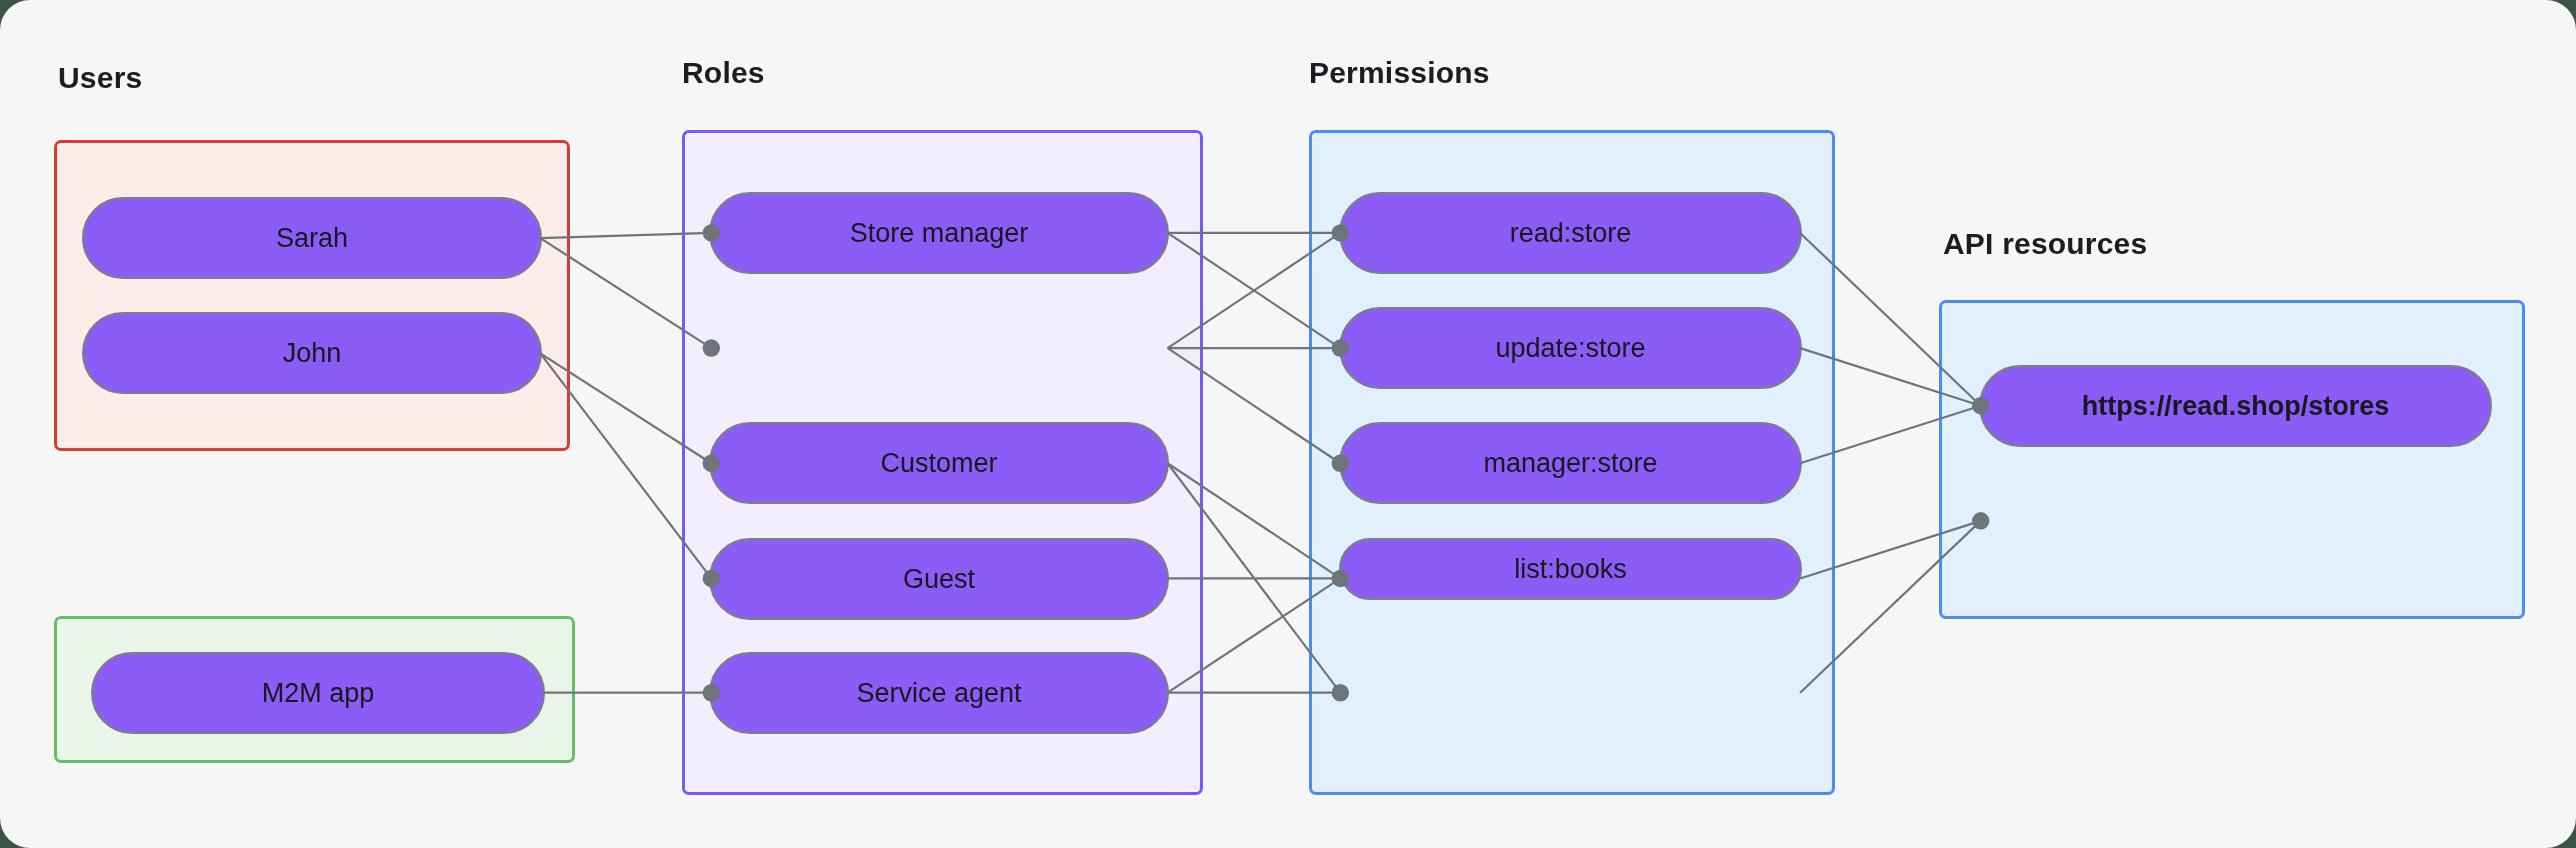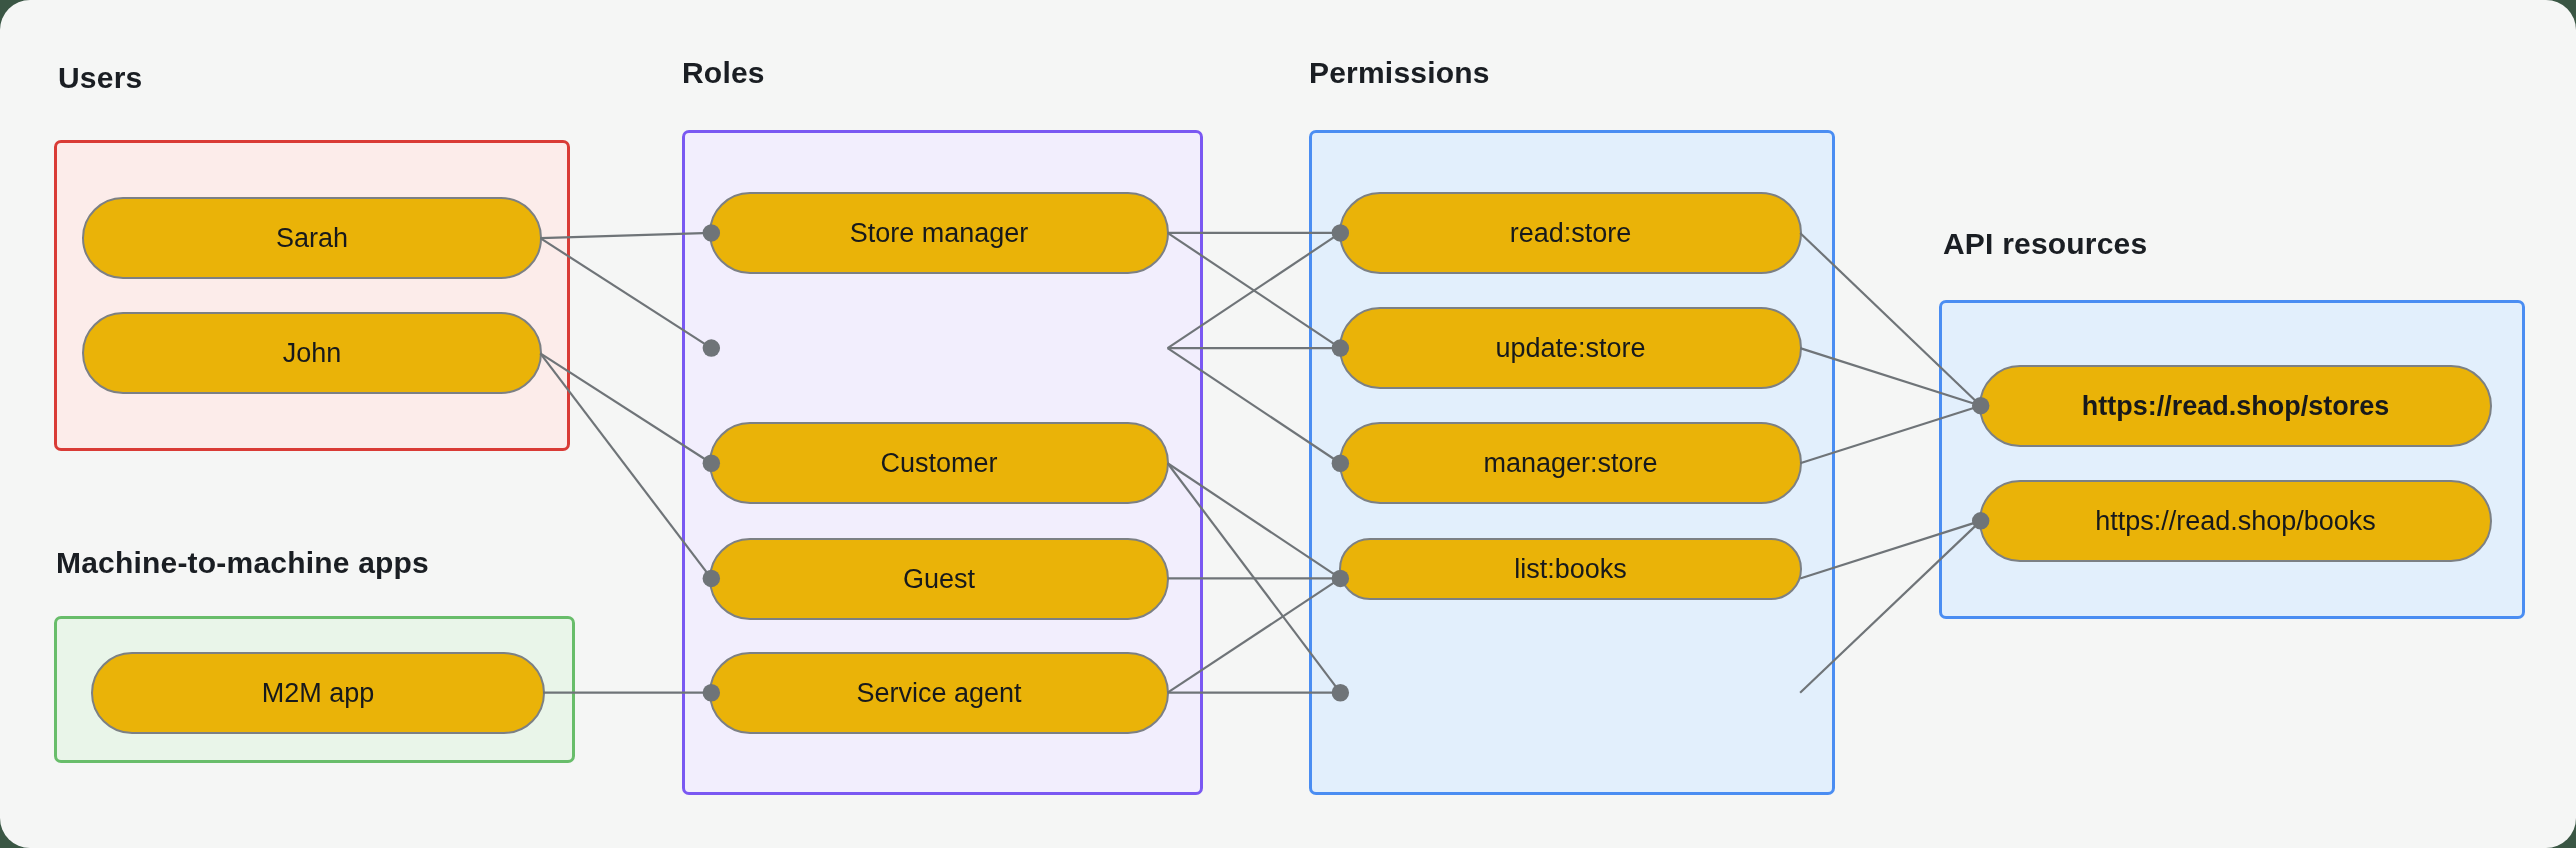--- a/index.html
+++ b/index.html
@@ -49,21 +49,21 @@
   #users-label       { left: 58px;   top: 61px;  }
   #m2m-label         { left: 56px;   top: 546px; }
   #roles-label       { left: 682px;  top: 56px;  }
   #permissions-label { left: 1309px; top: 56px;  }
   #api-label         { left: 1943px; top: 227px; }
 
   .node-pill {
     position: absolute;
     box-sizing: border-box;
     z-index: 20;
-    background: #eab308;
+    background: #8b5cf6;
     border: 2.6px solid var(--c-node_border, #7c8084);
     border-radius: 41px;
     display: flex;
     align-items: center;
     justify-content: center;
     font-size: 27px;
     font-weight: 400;
     color: var(--c-node_text, #17191c);
     white-space: nowrap;
   }
@@ -100,41 +100,39 @@
 
 <div id="stage">
 
   <div class="group-box" id="users-box"></div>
   <div class="group-box" id="m2m-box"></div>
   <div class="group-box" id="roles-box"></div>
   <div class="group-box" id="permissions-box"></div>
   <div class="group-box" id="api-box"></div>
 
   <div class="group-label" id="users-label">Users</div>
-  <div class="group-label" id="m2m-label">Machine-to-machine apps</div>
   <div class="group-label" id="roles-label">Roles</div>
   <div class="group-label" id="permissions-label">Permissions</div>
   <div class="group-label" id="api-label">API resources</div>
 
   <div class="node-pill" id="node-sarah">Sarah</div>
   <div class="node-pill" id="node-john">John</div>
   <div class="node-pill" id="node-m2m-app">M2M app</div>
 
   <div class="node-pill" id="node-store-manager">Store manager</div>
   <div class="node-pill" id="node-customer">Customer</div>
   <div class="node-pill" id="node-guest">Guest</div>
   <div class="node-pill" id="node-service-agent">Service agent</div>
 
   <div class="node-pill" id="node-read-store">read:store</div>
   <div class="node-pill" id="node-update-store">update:store</div>
   <div class="node-pill" id="node-delete-store">manager:store</div>
   <div class="node-pill" id="node-list-books">list:books</div>
 
   <div class="node-pill" id="node-stores-api">https://read.shop/stores</div>
-  <div class="node-pill" id="node-books-api">https://read.shop/books</div>
 
   <svg id="edge-layer" width="2576" height="848" viewBox="0 0 2952 972" xmlns="http://www.w3.org/2000/svg">
       <line x1="619" y1="273" x2="815" y2="267" stroke="#6f7478" stroke-width="2.5"></line>
       <line x1="619" y1="273" x2="815" y2="399" stroke="#6f7478" stroke-width="2.5"></line>
       <line x1="619" y1="405" x2="815" y2="531" stroke="#6f7478" stroke-width="2.5"></line>
       <line x1="619" y1="405" x2="815" y2="663" stroke="#6f7478" stroke-width="2.5"></line>
       <line x1="622" y1="794" x2="815" y2="794" stroke="#6f7478" stroke-width="2.5"></line>
       <line x1="1338" y1="267" x2="1536" y2="267" stroke="#6f7478" stroke-width="2.5"></line>
       <line x1="1338" y1="267" x2="1536" y2="399" stroke="#6f7478" stroke-width="2.5"></line>
       <line x1="1338" y1="399" x2="1536" y2="267" stroke="#6f7478" stroke-width="2.5"></line>

